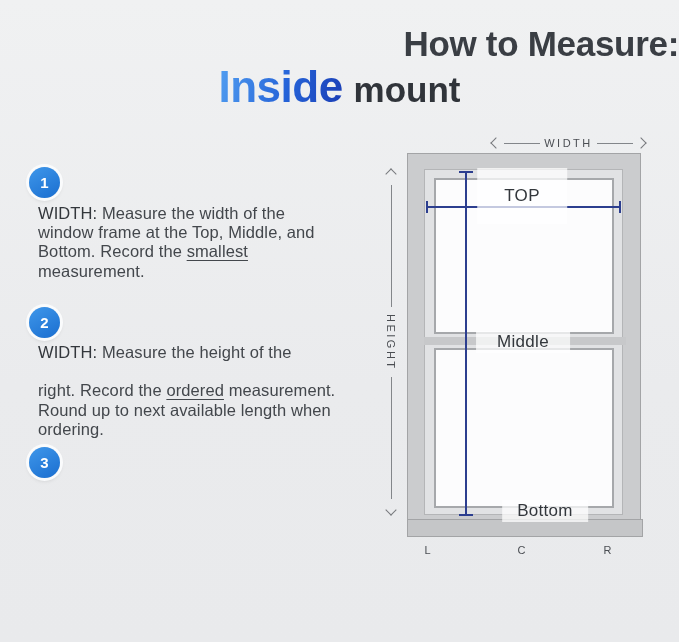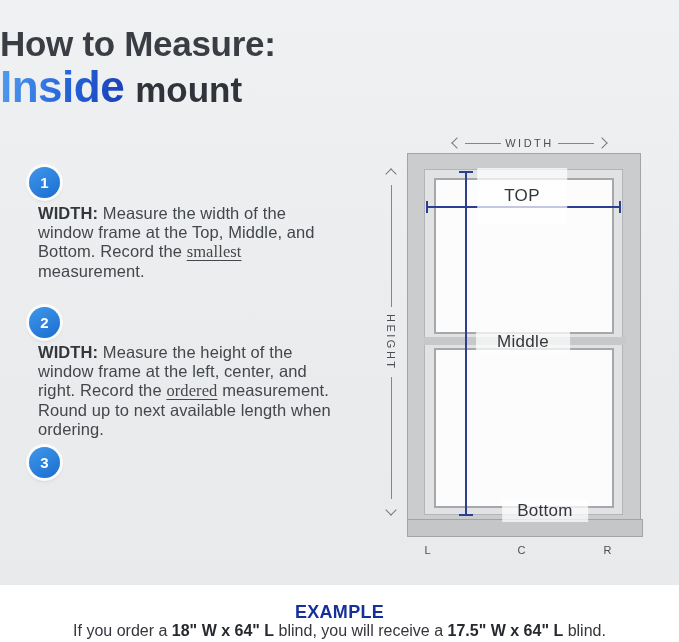--- a/index.html
+++ b/index.html
@@ -6,59 +6,59 @@
   html,body { width:679px; height:642px; }
   body { font-family:"Liberation Sans", sans-serif; overflow:hidden; }
   #canvas {
     position:relative; width:679px; height:642px;
     background:linear-gradient(180deg,#f0f1f2 0%, #eaebed 60%, #e9eaec 100%);
   }
 
   
   .title-line1 {
     position:absolute; top:24px; left:0; width:100%;
-    text-align:left; font-size:35px; font-weight:700;
+    text-align:right; font-size:35px; font-weight:700;
     color:#3a3e44; letter-spacing:-0.3px;
   }
   .title-line2 {
     position:absolute; top:62px; left:0; width:100%;
-    display:flex; align-items:baseline; gap:11px;
+    display:flex; justify-content:center; align-items:baseline; gap:11px;
   }
   .title-highlight {
     font-size:44px; font-weight:800; letter-spacing:-0.5px;
     background:linear-gradient(105deg,#4e9aef 5%, #2563d8 55%, #1b41b8 95%);
     -webkit-background-clip:text; background-clip:text; color:transparent;
   }
   .title-rest { font-size:35px; font-weight:700; color:#30343a; }
 
   
   .badge {
     position:absolute; left:29px; width:31px; height:31px; border-radius:50%;
     background:linear-gradient(150deg,#3f97ea,#1a6ed0);
     box-shadow:0 0 0 3px #fafbfc, 0 2px 5px rgba(0,0,0,.18);
     color:#fff; font-size:15px; font-weight:700;
     display:flex; align-items:center; justify-content:center;
   }
   .step-text {
     position:absolute; left:38px; width:334px;
     font-size:16.5px; line-height:19.2px; color:#43474c; letter-spacing:0.1px;
   }
-  .b { font-weight:700; color:#33373c; }
-  .u { text-decoration:underline; text-underline-offset:3px; text-decoration-thickness:1px;font-family:Liberation Serif, serif; }
+  .b { font-weight:400; color:#33373c; }
+  .u { text-decoration:underline; text-underline-offset:3px; text-decoration-thickness:1px; }
 
   
   .arrow-line { background:#83868a; }
   .chev { width:8px; height:8px; border-left:1.4px solid #77797d; border-bottom:1.4px solid #77797d; flex:none; }
   .chev-left  { transform:rotate(45deg); }
   .chev-right { transform:rotate(225deg); }
   .chev-up    { transform:rotate(135deg); }
   .chev-down  { transform:rotate(-45deg); }
 
   .width-arrow {
-    position:absolute; left:409px; top:137px; width:197px; height:12px;
+    position:absolute; left:448px; top:137px; width:197px; height:12px;
     display:flex; align-items:center; gap:4px;padding-left:44px;
   }
   .width-arrow .arrow-line { height:1px; flex:1; }
   .width-arrow .arrow-label { font-size:11px; letter-spacing:2.5px; color:#4b4e53; font-weight:500; }
 
   .height-arrow {
     position:absolute; left:384px; top:170px; width:14px; height:344px;
     display:flex; flex-direction:column; align-items:center; gap:7px;
   }
   .height-arrow .arrow-line { width:1px; flex:1; }
@@ -138,21 +138,21 @@
     <span>window frame at the Top, Middle, and</span><br>
     <span>Bottom. Record the </span><span class="u">smallest</span><br>
     <span>measurement.</span>
   </div>
 
   <div class="badge" style="top:307px">
     <span>2</span>
   </div>
   <div class="step-text" style="top:343px">
     <span class="b">WIDTH:</span><span> Measure the height of the</span><br>
-    <span>window frame at the left, center, and</span><br>
+    <br>
     <span>right. Record the </span><span class="u">ordered</span><span> measurement.</span><br>
     <span>Round up to next available length when</span><br>
     <span>ordering.</span>
   </div>
 
   <div class="badge" style="top:447px">
     <span>3</span>
   </div>
 
   <div class="width-arrow">
@@ -187,20 +187,14 @@
   <div class="measure hcap-right"></div>
 
   <div class="pos-label lbl-top">TOP</div>
   <div class="pos-label lbl-middle">Middle</div>
   <div class="pos-label lbl-bottom">Bottom</div>
 
   <div class="axis-label axis-l">L</div>
   <div class="axis-label axis-c">C</div>
   <div class="axis-label axis-r">R</div>
 
-  <div class="example-band">
-    <div class="example-heading">EXAMPLE</div>
-    <div class="example-text">
-      <span>If you order a </span><span class="b">18" W x 64" L</span><span> blind, you will receive a </span><span class="b">17.5" W x 64" L</span><span> blind.</span>
-    </div>
-  </div>
 
 </div>
 
 </body></html>

